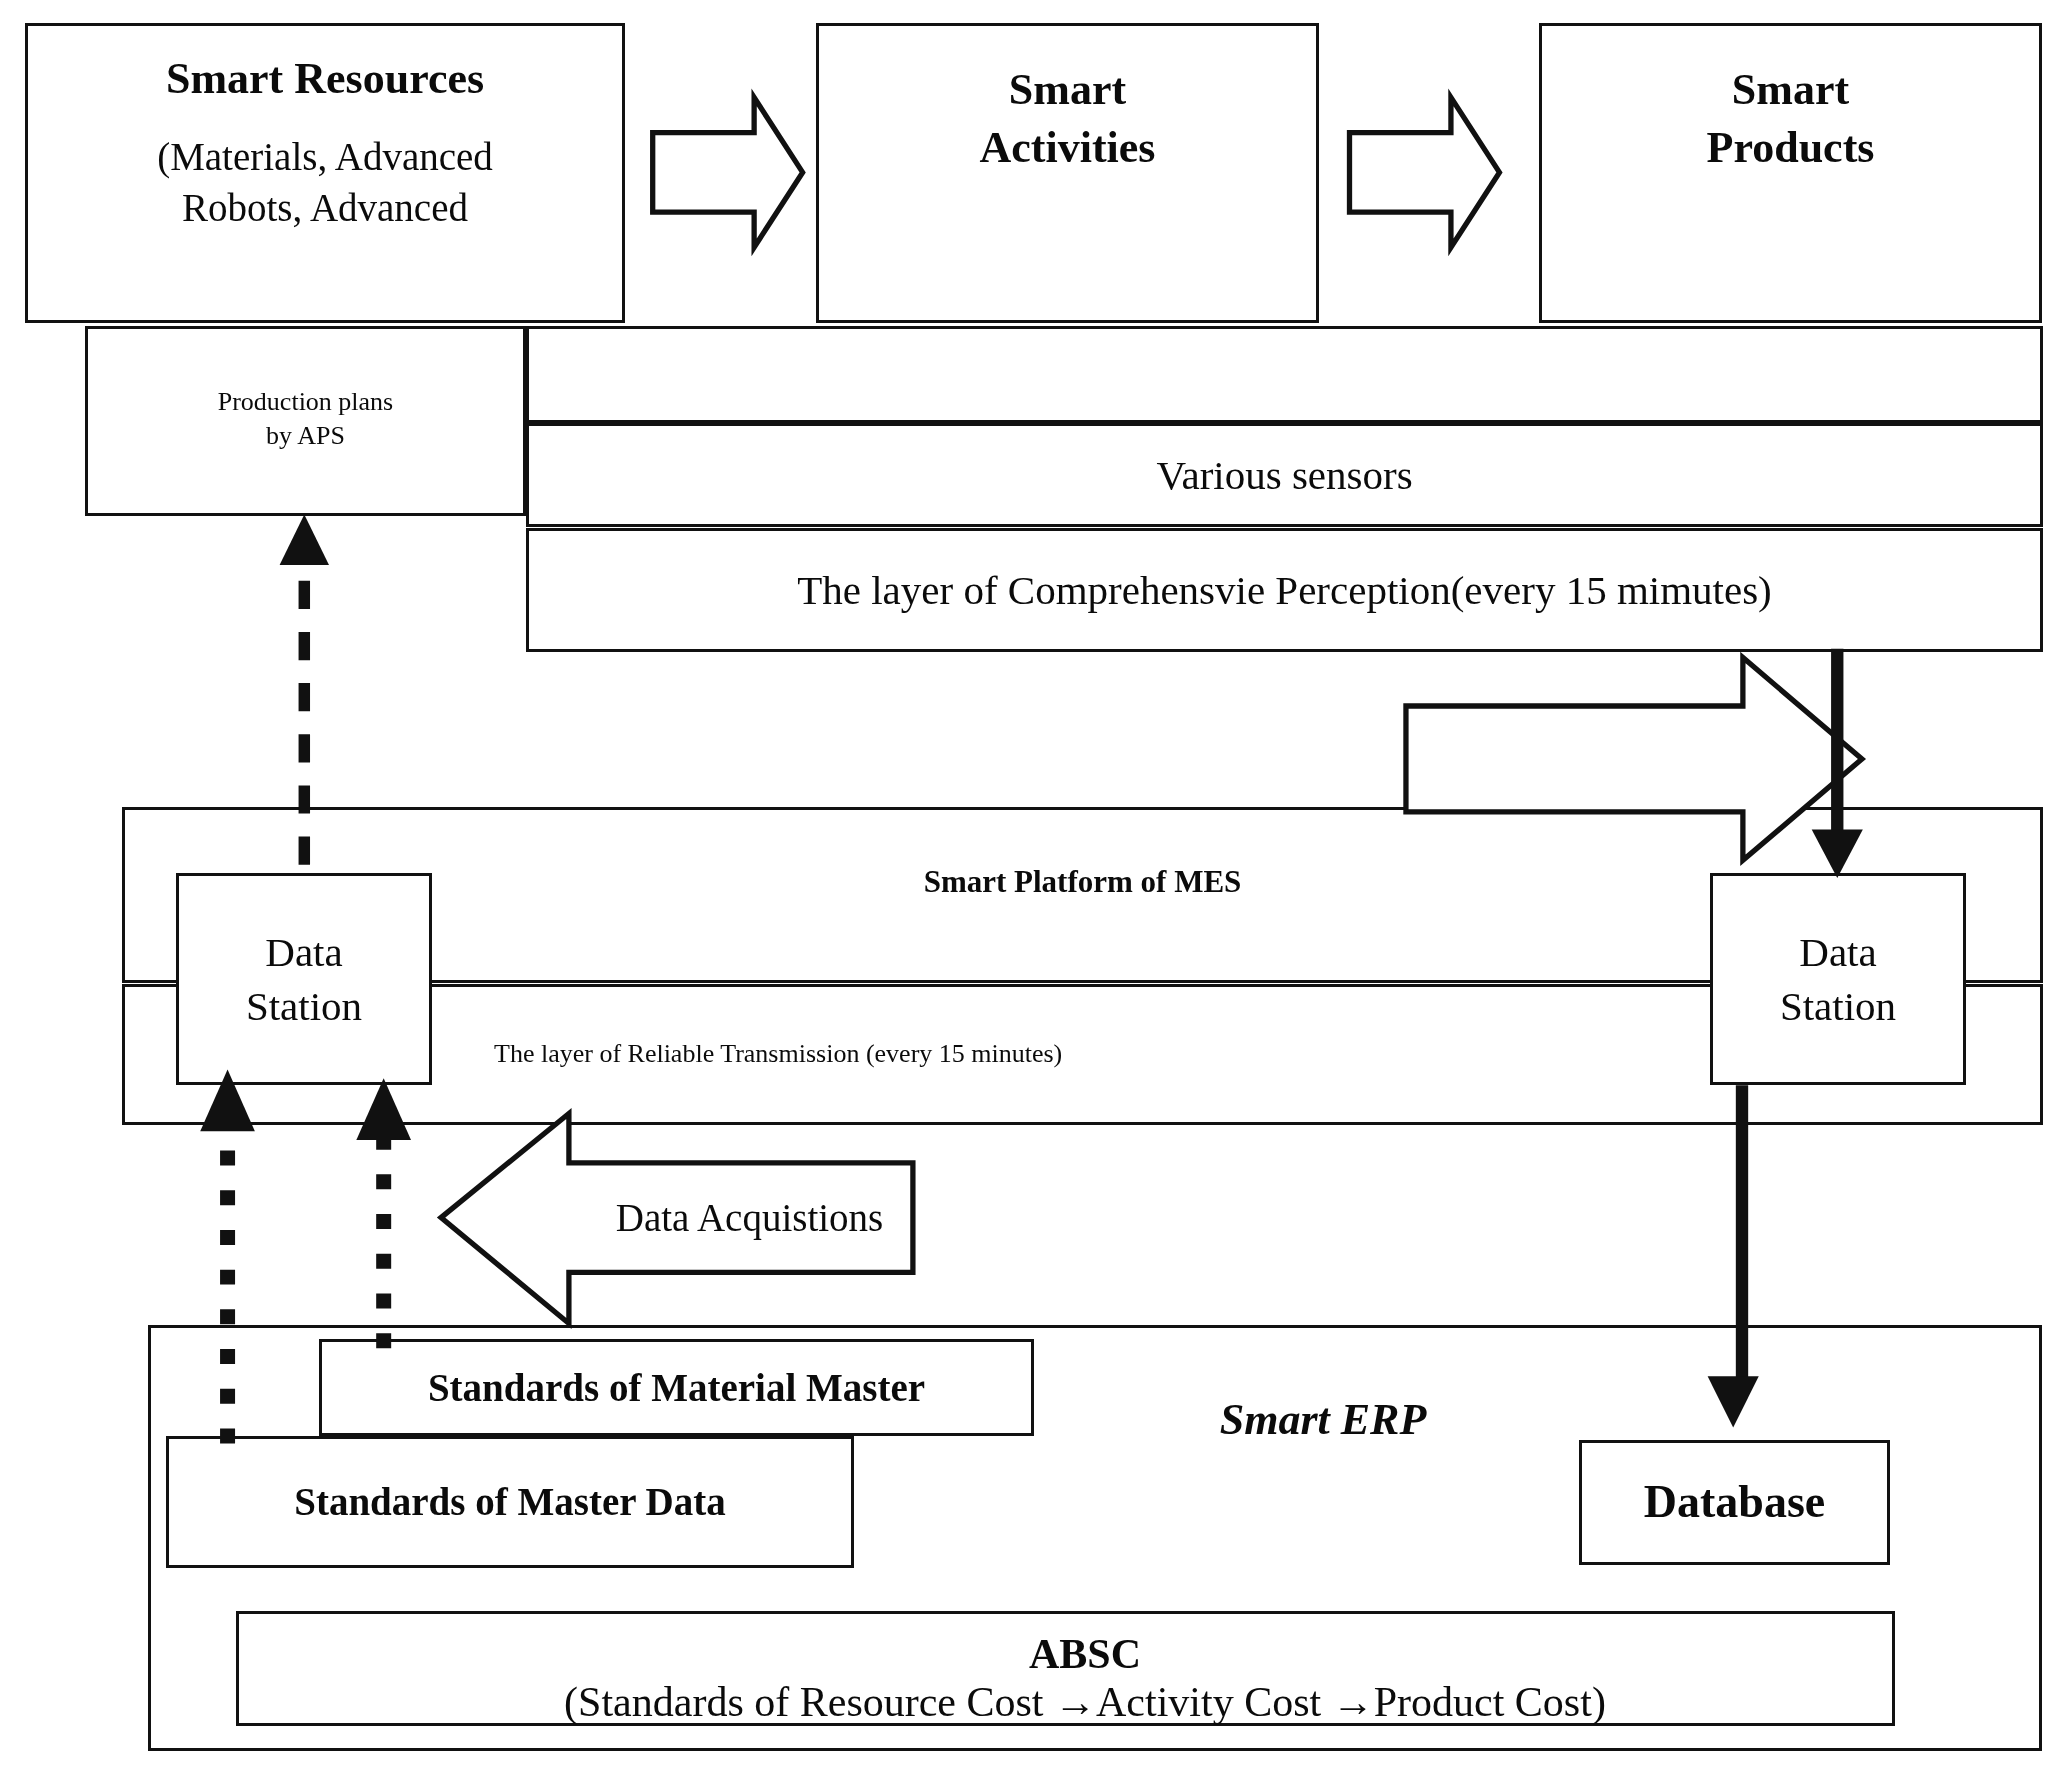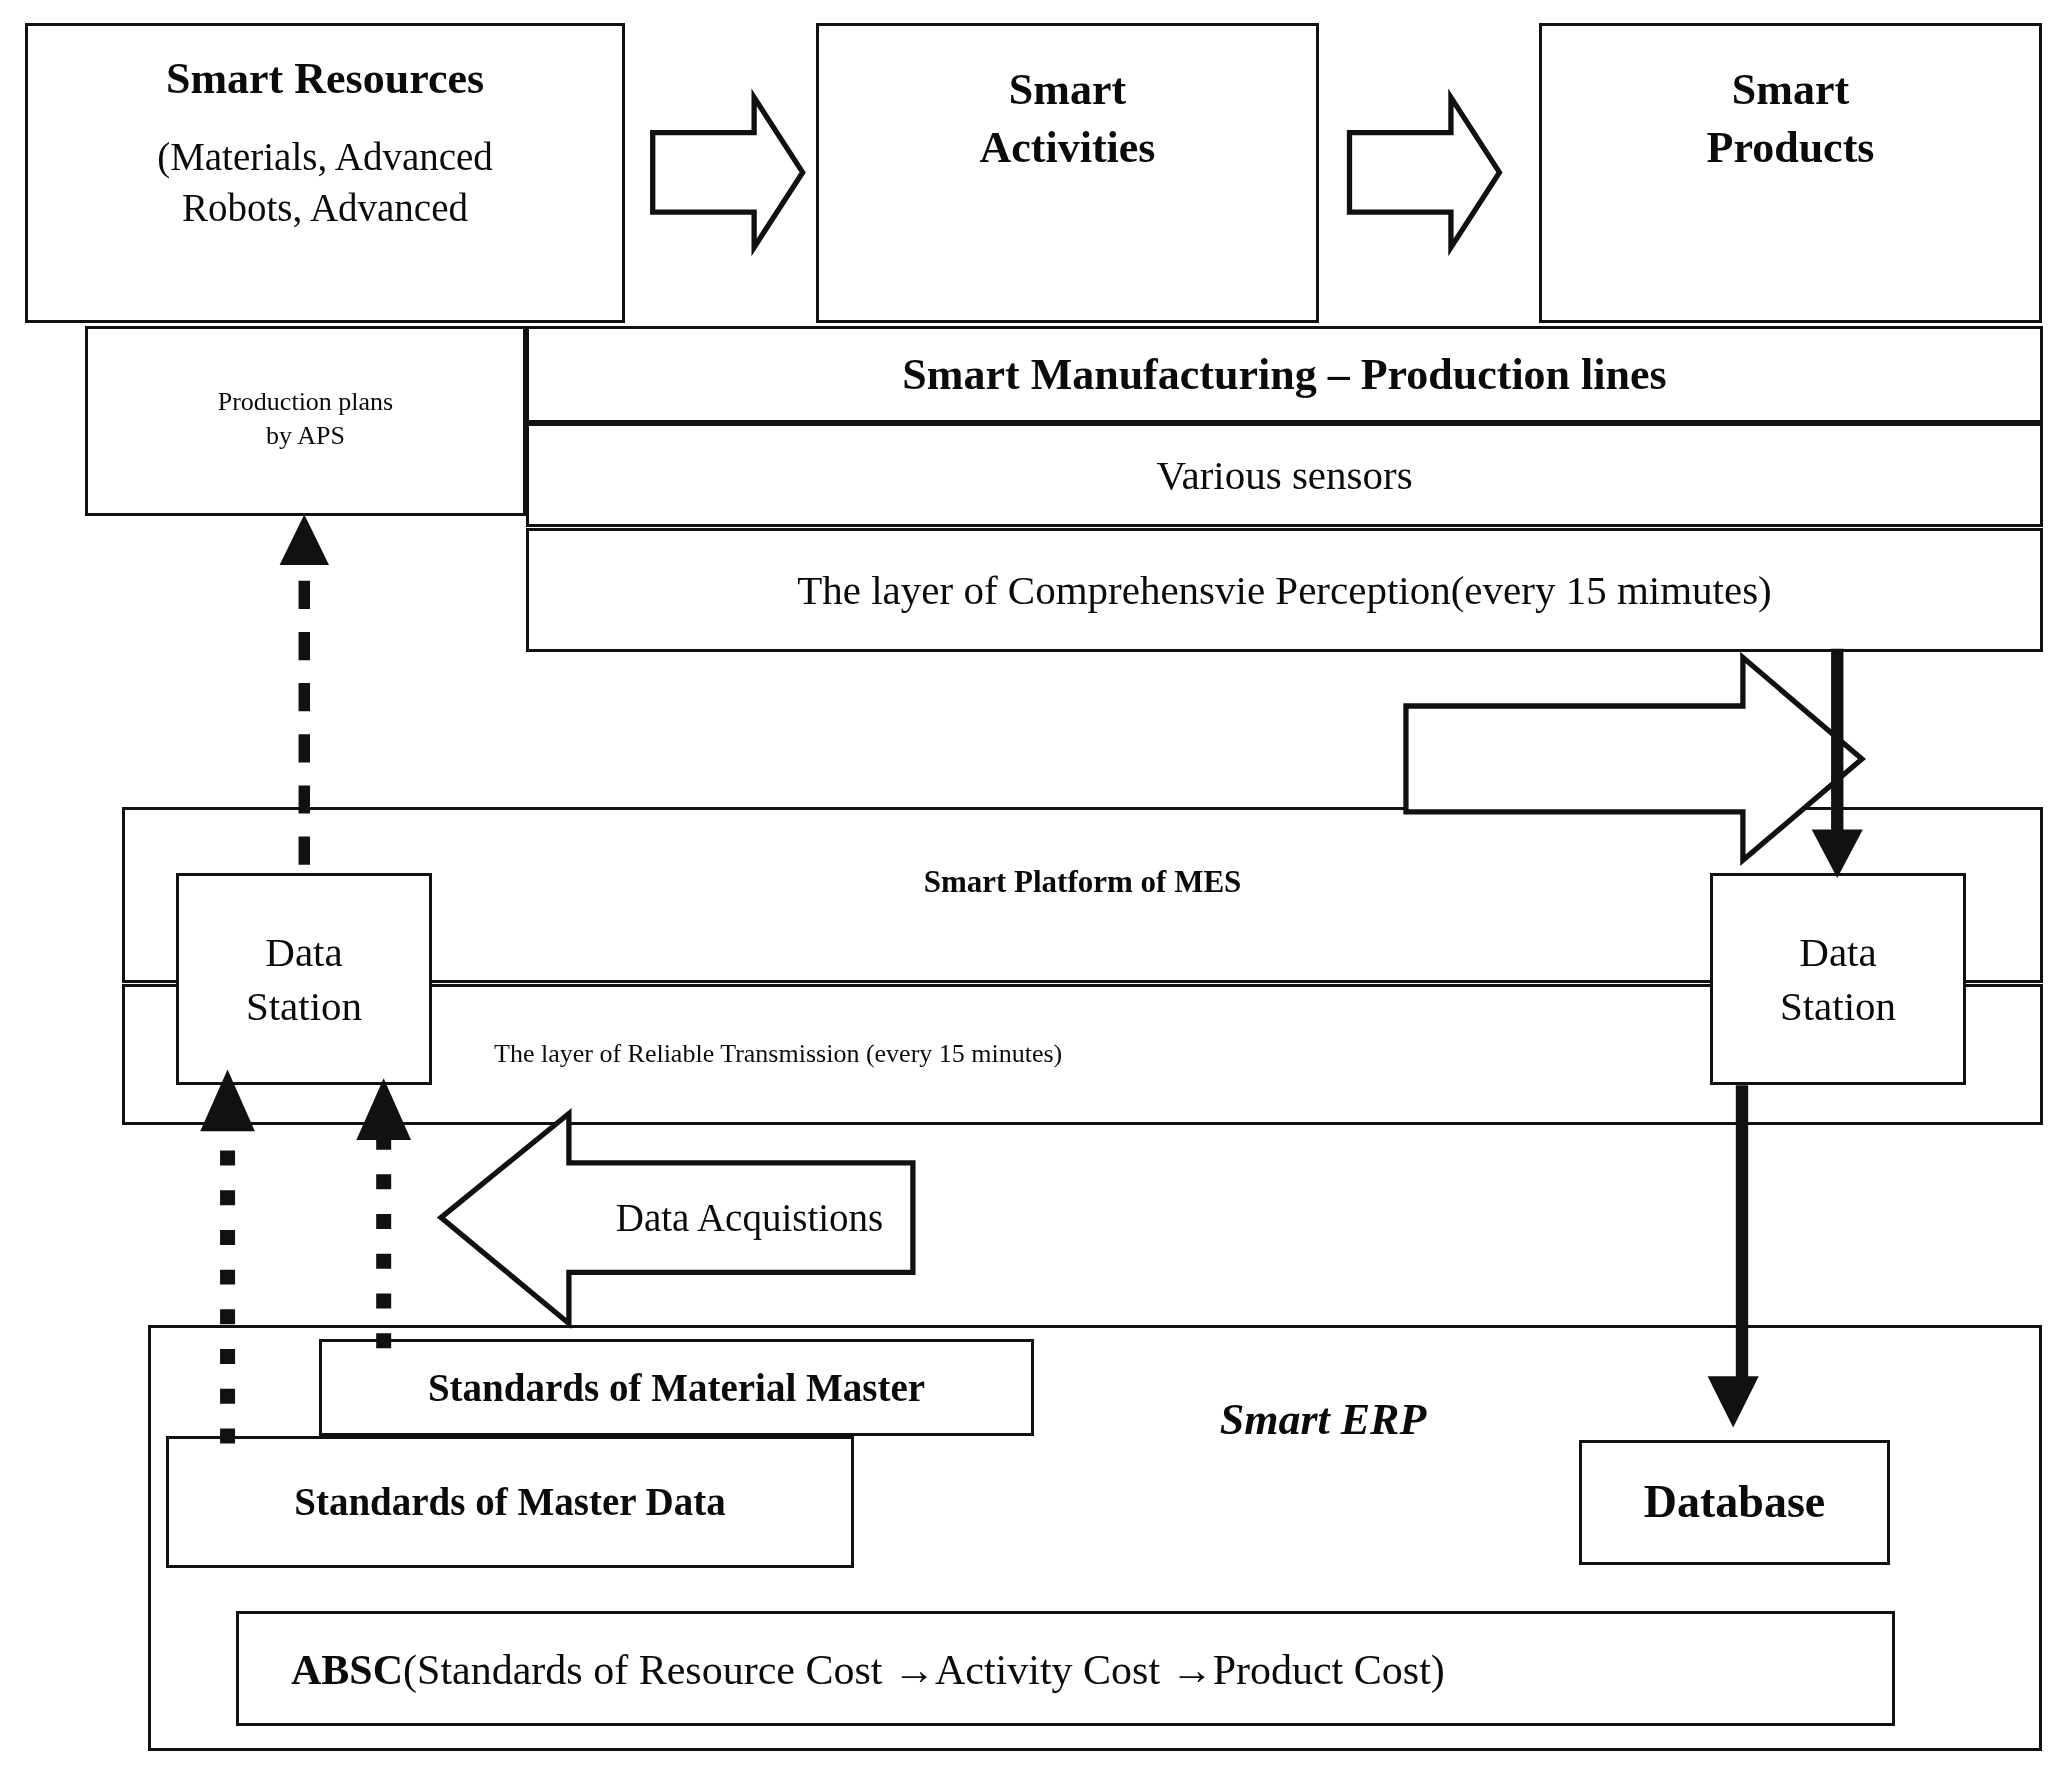--- a/index.html
+++ b/index.html
@@ -27,21 +27,20 @@
 
   <div class="box" style="left:1539px;top:23px;width:503px;height:300px;"></div>
   <div class="lbl bold" style="left:1539px;top:53px;width:503px;height:132px;font-size:44px;">Smart
 Products</div>
 
   <div class="box" style="left:85px;top:326px;width:441px;height:190px;"></div>
   <div class="lbl" style="left:85px;top:335px;width:441px;height:168px;font-size:26px;text-align:center;">Production plans
 by APS</div>
 
   <div class="box" style="left:526px;top:326px;width:1517px;height:97px;"></div>
-  <div class="lbl bold" style="left:526px;top:333px;width:1517px;height:85px;font-size:44px;">Smart Manufacturing – Production lines</div>
 
   <div class="box" style="left:526px;top:423px;width:1517px;height:104px;"></div>
   <div class="lbl" style="left:526px;top:423px;width:1517px;height:104px;font-size:41px;">Various sensors</div>
 
   <div class="box" style="left:526px;top:528px;width:1517px;height:124px;"></div>
   <div class="lbl" style="left:535px;top:528px;width:1499px;height:124px;font-size:41px;">The layer of Comprehensvie Perception(every 15 mimutes)</div>
 
   <div class="box" style="left:122px;top:807px;width:1921px;height:176px;"></div>
   <div class="lbl bold" style="left:122px;top:847px;width:1921px;height:71px;font-size:31px;">Smart Platform of MES</div>
 
@@ -62,21 +61,21 @@
   <div class="box" style="left:319px;top:1339px;width:715px;height:97px;"></div>
   <div class="lbl bold" style="left:319px;top:1339px;width:715px;height:97px;font-size:39px;">Standards of Material Master</div>
 
   <div class="box" style="left:166px;top:1436px;width:688px;height:132px;"></div>
   <div class="lbl bold" style="left:166px;top:1436px;width:688px;height:132px;font-size:39px;">Standards of Master Data</div>
 
   <div class="box" style="left:1579px;top:1440px;width:311px;height:125px;"></div>
   <div class="lbl bold" style="left:1579px;top:1440px;width:311px;height:125px;font-size:46px;">Database</div>
 
   <div class="box" style="left:236px;top:1611px;width:1659px;height:115px;"></div>
-  <div style="position:absolute;left:291px;top:1630px;width:1588px;height:79px;display:flex;align-items:center;font-size:42px;">
+  <div style="position:absolute;left:291px;top:1630px;width:1588px;height:79px;display:flex;align-items:center;font-size:42px;flex-direction:column;">
     <span class="bold">ABSC</span>
       <span> (Standards of Resource Cost →Activity Cost →Product Cost)</span>
   </div>
 
   <svg class="overlay" viewBox="0 0 2348 2024">
 
     <polygon points="740,150 855,150 855,110 910,195 855,280 855,240 740,240" fill="#fff" stroke="#111" stroke-width="6"></polygon>
 
     <polygon points="1530,150 1645,150 1645,110 1700,195 1645,280 1645,240 1530,240" fill="#fff" stroke="#111" stroke-width="6"></polygon>
 

